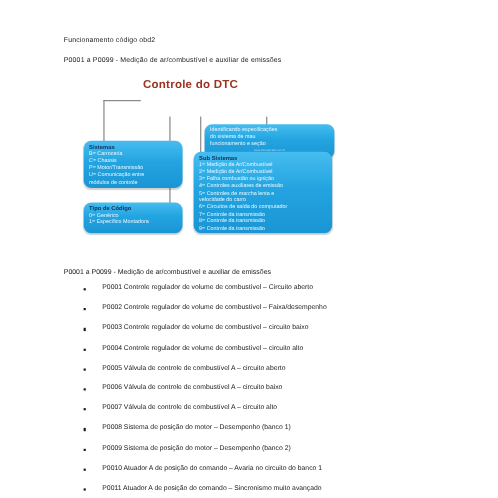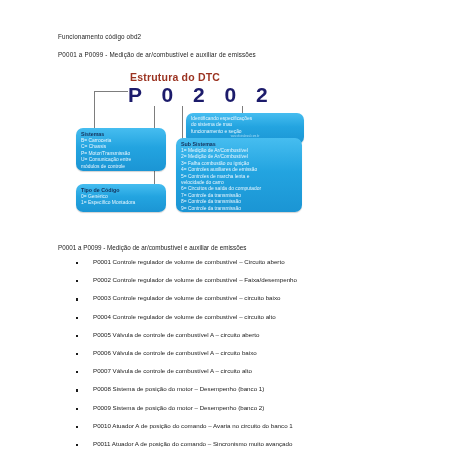--- a/index.html
+++ b/index.html
@@ -148,22 +148,21 @@
 </head>
 <body>
 
 <div class="page">
 
   <div class="doc-heading" id="heading-1">Funcionamento código obd2</div>
   <div class="doc-heading" id="heading-2">P0001 a P0099 - Medição de ar/combustível e auxiliar de emissões</div>
 
   <div class="diagram">
 
-    <div class="dtc-title">Estrutura do DTC</div>
-    <div class="dtc-code">P 0 2 0 2</div>
+    <div class="dtc-title">Controle do DTC</div>
 
     <div class="line h" style="left:36px; top:25px; width:34px;"></div>
     <div class="line v" style="left:36px; top:25px; height:40px;"></div>
 
     <div class="line v" style="left:96px; top:40px; height:92px;"></div>
     <div class="line h" style="left:88px; top:132px; width:9px;"></div>
 
     <div class="line v" style="left:124px; top:40px; height:36px;"></div>
 
     <div class="line v" style="left:184px; top:40px; height:9px;"></div>

